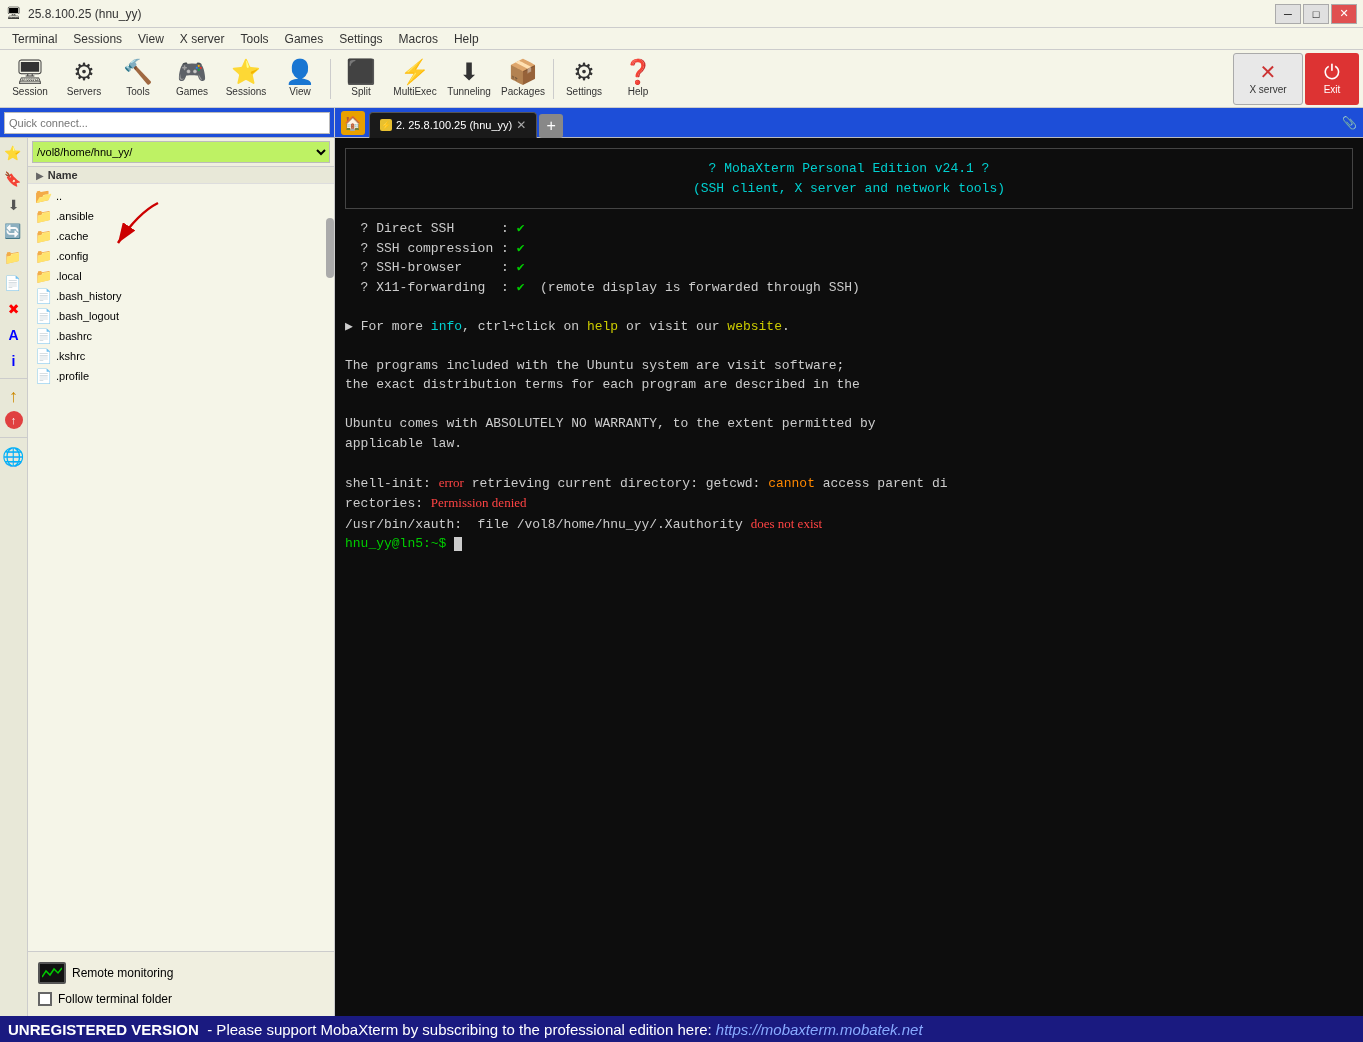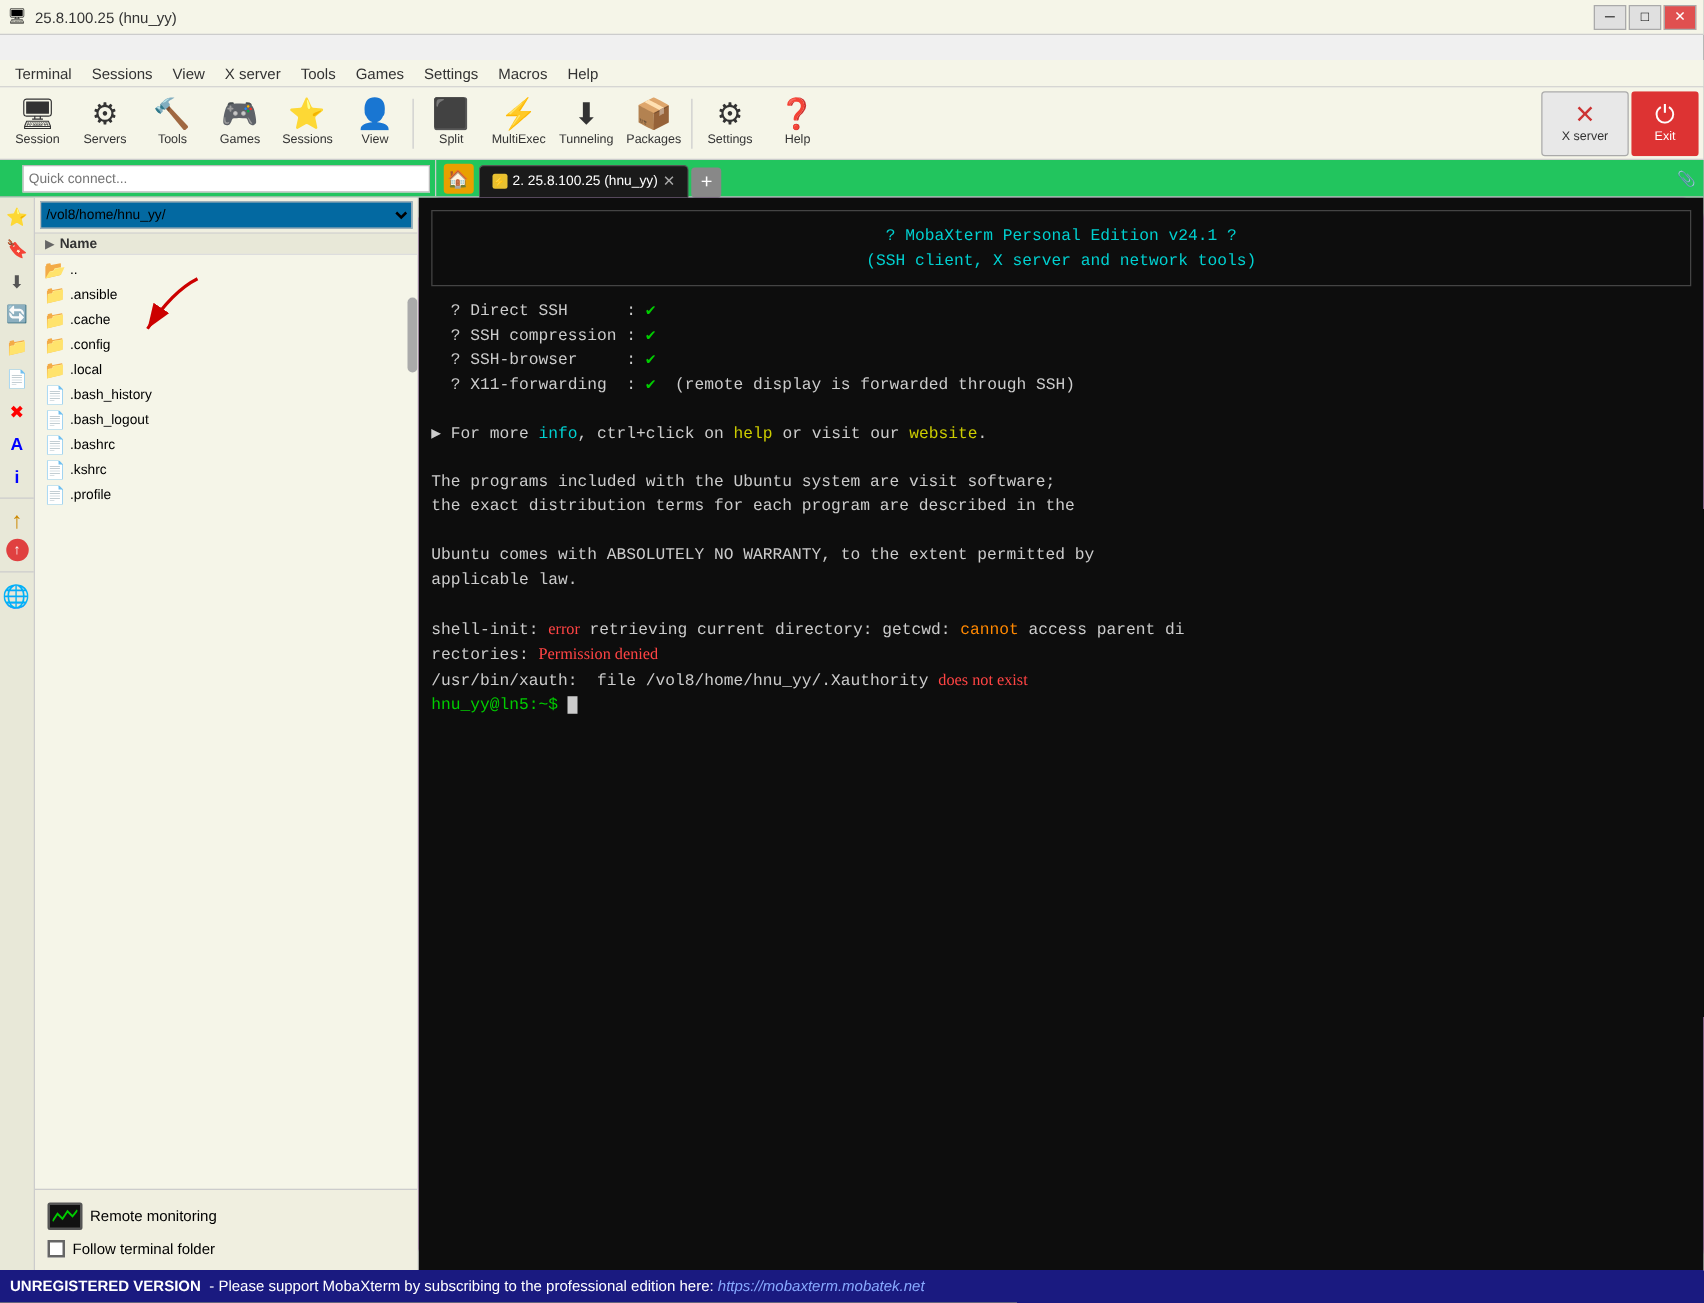--- a/index.html
+++ b/index.html
@@ -7,21 +7,21 @@
 
     
     .title-bar { background: #f5f5e8; border-bottom: 1px solid #ccc; display: flex; align-items: center; padding: 3px 6px; height: 28px; }
     .title-bar-icon { width: 16px; height: 16px; margin-right: 6px; }
     .title-bar-text { font-size: 12px; color: #333; flex: 1; }
     .title-bar-controls { display: flex; gap: 2px; }
     .title-bar-btn { width: 26px; height: 20px; border: 1px solid #aaa; background: #e0e0e0; cursor: pointer; font-size: 11px; display: flex; align-items: center; justify-content: center; }
     .title-bar-btn.close { background: #e05050; color: white; }
 
     
-    .menu-bar { background: #f5f5e8; border-bottom: 1px solid #ccc; display: flex; align-items: center; padding: 2px 4px; height: 22px; margin-top: 20px; }
+    .menu-bar { background: #f5f5e8; border-bottom: 1px solid #ccc; display: flex; align-items: center; padding: 2px 4px; height: 22px; }
     .menu-item { padding: 2px 8px; cursor: pointer; font-size: 12px; color: #333; }
 
     
     .toolbar { background: #f5f5e8; border-bottom: 1px solid #ccc; display: flex; align-items: center; padding: 2px 4px; height: 58px; gap: 2px; }
     .toolbar-btn { display: flex; flex-direction: column; align-items: center; justify-content: center; width: 52px; height: 52px; cursor: pointer; border: 1px solid transparent; border-radius: 3px; font-size: 10px; color: #333; gap: 2px; }
     .toolbar-icon { font-size: 24px; line-height: 1; }
     .toolbar-sep { width: 1px; height: 40px; background: #ccc; margin: 0 2px; }
     .toolbar-right { margin-left: auto; display: flex; gap: 2px; }
 
     
@@ -56,21 +56,21 @@
     .t-magenta { color: #cc44cc; }
     .t-white { color: #cccccc; }
     .t-orange { color: #ff8800; }
     .cursor { display: inline-block; width: 8px; height: 14px; background: #cccccc; vertical-align: text-bottom; animation: blink 1s step-end infinite; }
     @keyframes blink { 50% { opacity: 0; } }
 
     
     .sidebar-scroll-area { flex: 1; overflow-y: auto; }
 
     
-    .status-bar { height: 26px; background: #1a1a80; display: flex; align-items: center; padding: 0 8px; font-size: 12px; color: white; }
+    .status-bar { height: 26px; background: #1a1a80; display: flex; align-items: center; padding: 0 8px; font-size: 15px; color: white; }
     .status-bar .unregistered { color: white; font-weight: bold; }
     .status-bar .link { color: #88aaff; cursor: pointer; font-style: italic; }
 
     
     .sidebar-left-icons { width: 28px; background: #e8e8d8; border-right: 1px solid #ccc; display: flex; flex-direction: column; align-items: center; padding: 4px 0; gap: 4px; }
     .side-icon { width: 22px; height: 22px; display: flex; align-items: center; justify-content: center; cursor: pointer; font-size: 14px; color: #555; }
 
     .sidebar-inner { display: flex; flex: 1; overflow: hidden; }
   </style>
 </head>
@@ -156,21 +156,21 @@
     </div>
     <div class="toolbar-btn" style="background:#dd3333; color:white; width:54px;">
       <span class="toolbar-icon" style="color:white; font-size:20px;">⏻</span>
       <span style="color:white;">Exit</span>
     </div>
   </div>
 </div>
 
 <div style="display:flex; flex:1; overflow:hidden; flex-direction:column;">
 
-  <div style="display:flex; height:30px; background:#22c55e; border-bottom:1px solid #bbb; align-items:center;padding-left:14px;">
+  <div style="display:flex; height:30px; background:#1d4ed8; border-bottom:1px solid #bbb; align-items:center;">
     <div style="width:335px; border-right:1px solid #ccc; height:100%; display:flex; align-items:center; padding:0 4px;">
       <input type="text" style="flex: 1 1 0%; height: 22px; border: 1px solid rgb(187, 187, 187); padding: 0px 4px; font-size: 11px; color: rgb(136, 136, 136); background: white;" placeholder="Quick connect...">
     </div>
     <div style="flex:1; display:flex; align-items:center; padding:0 6px; gap:4px;">
       <div style="width:24px;height:24px;background:#e8a000;border-radius:3px;display:flex;align-items:center;justify-content:center;font-size:14px;cursor:pointer;">
         🏠
       </div>
 
       <div style="display:flex; align-items:flex-end; gap:2px; height:30px;">
         <div class="tab active" style="background:#1a1a1a;color:white;padding:4px 10px;border-radius:4px 4px 0 0;font-size:11px;display:flex;align-items:center;gap:4px;cursor:pointer;border:1px solid #555;border-bottom:none;height:26px;">
@@ -205,21 +205,21 @@
           <div style="width:18px;height:18px;border-radius:50%;background:#e04040;display:flex;align-items:center;justify-content:center;">
             <span style="color:white;font-size:11px;font-weight:bold;">↑</span>
           </div>
           <hr style="width:100%;border:none;border-top:1px solid #ccc;margin:4px 0;">
           <div class="side-icon" style="color:#e88000;font-size:18px;">🌐</div>
         </div>
 
         <div style="flex:1; display:flex; flex-direction:column; overflow:hidden; position:relative;">
 
           <div style="padding:3px 4px; background:#f0efe0; border-bottom:1px solid #ccc; display:flex; align-items:center; gap:2px;">
-            <select style="flex:1;height:22px;font-size:11px;border:1px solid #bbb;background:#0369a1;">
+            <select style="flex:1;height:22px;font-size:11px;border:1px solid #bbb;background:#bef264;">
               <option>/vol8/home/hnu_yy/</option>
             </select>
           </div>
 
           <div style="display:flex; align-items:center; padding:2px 8px; gap:4px; border-bottom:1px solid #ddd; background:#e8e8d8;">
             <span style="font-size:10px;color:#666;">▶</span>
             <span style="font-size:11px;font-weight:bold;color:#333;">Name</span>
           </div>
 
           <div style="position:absolute; top:55px; left:70px; z-index:100; pointer-events:none;">

